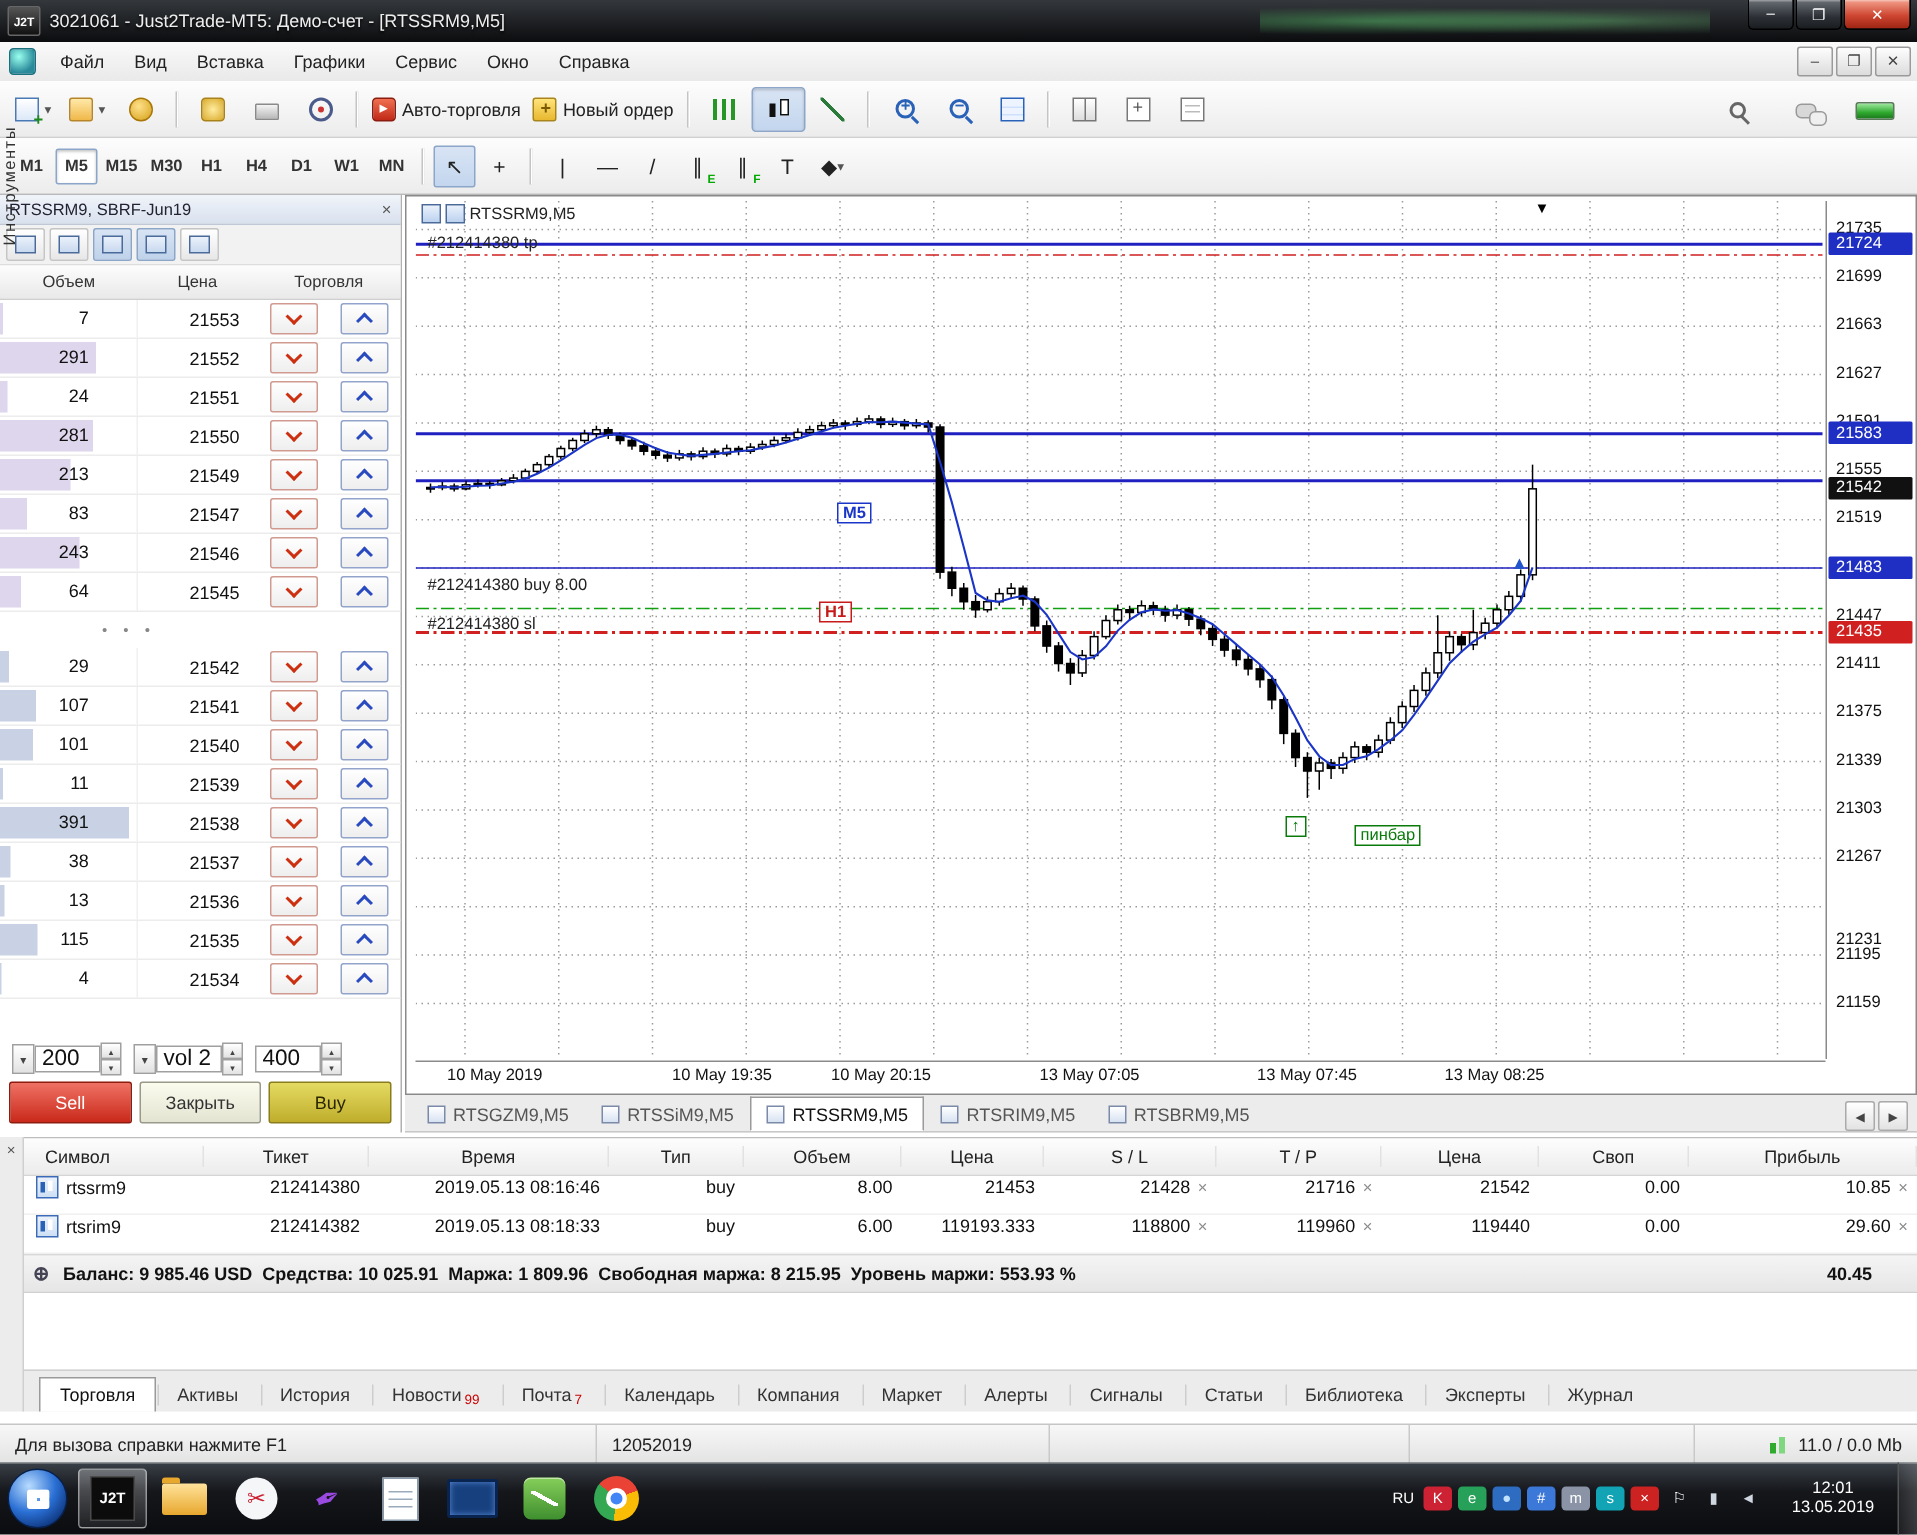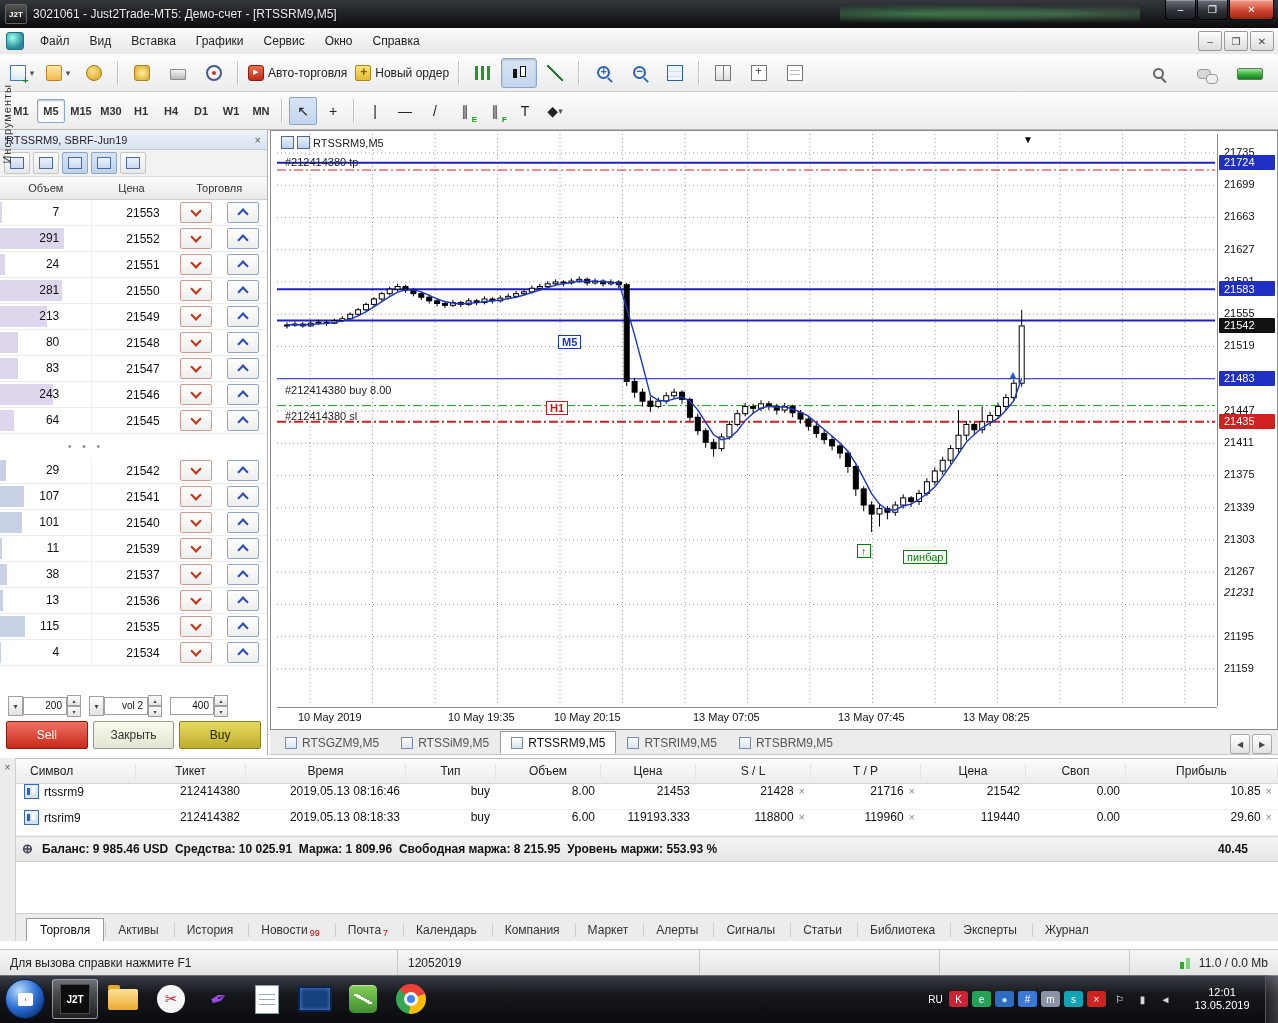--- a/index.html
+++ b/index.html
@@ -112,21 +112,21 @@
   .d-btn.buyb{border:1px solid #93a4cc}
   .chev{display:inline-block;width:6px;height:6px;border-style:solid;border-width:0 2px 2px 0}
   .chev-down{transform:rotate(45deg);margin-top:-3px;border-color:#cc3010}
   .chev-up{transform:rotate(-135deg);margin-top:3px;border-color:#2a4ac0}
   #depth-sep{height:24px;display:flex;align-items:center}
   #depth-sep span{width:172px;text-align:center;color:#888;letter-spacing:4px;font-size:10px}
   #depth-controls{margin-top:auto;height:26px;display:flex;align-items:center;gap:8px;padding:0 8px}
   .ctl{display:flex;align-items:center}
   .ctl .ddb{width:13px;height:18px;border:1px solid #a0a0a0;background:linear-gradient(#fff,#e2e2e2);
     font-size:8px;color:#444;display:flex;align-items:center;justify-content:center}
-  .ctl .box{height:16px;border:1px solid #a0a0a0;background:#fff;padding:0 4px;min-width:34px;text-align:right;font-size:10px;line-height:16px}
+  .ctl .box{height:16px;border:1px solid #a0a0a0;background:#fff;padding:0 4px;min-width:34px;text-align:left;font-size:15px;line-height:16px}
   .ctl .st{display:flex;flex-direction:column}
   .ctl .st span{width:12px;height:9px;border:1px solid #a0a0a0;background:linear-gradient(#fff,#e2e2e2);
     font-size:6px;color:#444;display:flex;align-items:center;justify-content:center}
   #depth-buttons{height:28px;display:flex;gap:5px;padding:2px 6px 6px}
   .big-btn{flex:1;border-radius:2px;display:flex;align-items:center;justify-content:center;font-size:12px}
   #sell-button{background:linear-gradient(#ef7264,#c9291a);border:1px solid #8e1d10;color:#fff}
   #close-button{background:linear-gradient(#fbfbee,#e4e4d2);border:1px solid #9a9a8a;color:#333}
   #buy-button{background:linear-gradient(#e4da62,#bfae2c);border:1px solid #8a7d1d;color:#2a2600}
   
   #chart-wrap{position:absolute;left:270px;top:130px;width:1008px;height:600px;background:#fff;border:1px solid #8a8a8a;box-sizing:border-box}
@@ -454,35 +454,20 @@
           <div class="d-btn sellb">
             <span class="chev chev-down"></span>
           </div>
           <div class="d-btn buyb">
             <span class="chev chev-up"></span>
           </div>
         </div>
       </div>
       <div class="d-row">
         <div class="d-vol">
-          <div class="d-bar ask" style="width: 17.6px;"></div>
-          <span class="d-vt">80</span>
-        </div>
-        <div class="d-price">21548</div>
-        <div class="d-trade">
-          <div class="d-btn sellb">
-            <span class="chev chev-down"></span>
-          </div>
-          <div class="d-btn buyb">
-            <span class="chev chev-up"></span>
-          </div>
-        </div>
-      </div>
-      <div class="d-row">
-        <div class="d-vol">
           <div class="d-bar ask" style="width: 18.26px;"></div>
           <span class="d-vt">83</span>
         </div>
         <div class="d-price">21547</div>
         <div class="d-trade">
           <div class="d-btn sellb">
             <span class="chev chev-down"></span>
           </div>
           <div class="d-btn buyb">
             <span class="chev chev-up"></span>
@@ -568,20 +553,35 @@
             <span class="chev chev-up"></span>
           </div>
         </div>
       </div>
       <div class="d-row">
         <div class="d-vol">
           <div class="d-bar bid" style="width: 2.42px;"></div>
           <span class="d-vt">11</span>
         </div>
         <div class="d-price">21539</div>
+        <div class="d-trade">
+          <div class="d-btn sellb">
+            <span class="chev chev-down"></span>
+          </div>
+          <div class="d-btn buyb">
+            <span class="chev chev-up"></span>
+          </div>
+        </div>
+      </div>
+      <div class="d-row">
+        <div class="d-vol">
+          <div class="d-bar bid" style="width: 86.02px;"></div>
+          <span class="d-vt">391</span>
+        </div>
+        <div class="d-price">21538</div>
         <div class="d-trade">
           <div class="d-btn sellb">
             <span class="chev chev-down"></span>
           </div>
           <div class="d-btn buyb">
             <span class="chev chev-up"></span>
           </div>
         </div>
       </div>
       <div class="d-row">
@@ -934,21 +934,21 @@
       <div class="pa-label" style="top: 140.995px;">21591</div>
       <div class="pa-label" style="top: 173.244px;">21555</div>
       <div class="pa-label" style="top: 205.493px;">21519</div>
       <div class="pa-label" style="top: 237.742px;">21483</div>
       <div class="pa-label" style="top: 269.99px;">21447</div>
       <div class="pa-label" style="top: 302.239px;">21411</div>
       <div class="pa-label" style="top: 334.488px;">21375</div>
       <div class="pa-label" style="top: 366.737px;">21339</div>
       <div class="pa-label" style="top: 398.986px;">21303</div>
       <div class="pa-label" style="top: 431.234px;">21267</div>
-      <div class="pa-label" style="top: 452px; font-style: italic;">21231</div>
+      <div class="pa-label" style="top: 486px;">21231</div>
       <div class="pa-label" style="top: 495.732px;">21195</div>
       <div class="pa-label" style="top: 527.981px;">21159</div>
       <div class="pa-badge" style="top: 20.8538px; background: rgb(31, 47, 196);">21724</div>
       <div class="pa-badge" style="top: 147.162px; background: rgb(31, 47, 196);">21583</div>
       <div class="pa-badge" style="top: 183.889px; background: rgb(17, 17, 17);">21542</div>
       <div class="pa-badge" style="top: 236.742px; background: rgb(31, 47, 196);">21483</div>
       <div class="pa-badge" style="top: 279.74px; background: rgb(208, 32, 32);">21435</div>
     </div>
   <div id="time-axis">
       <div class="ta-label" style="left: 21px;">10 May 2019</div>

